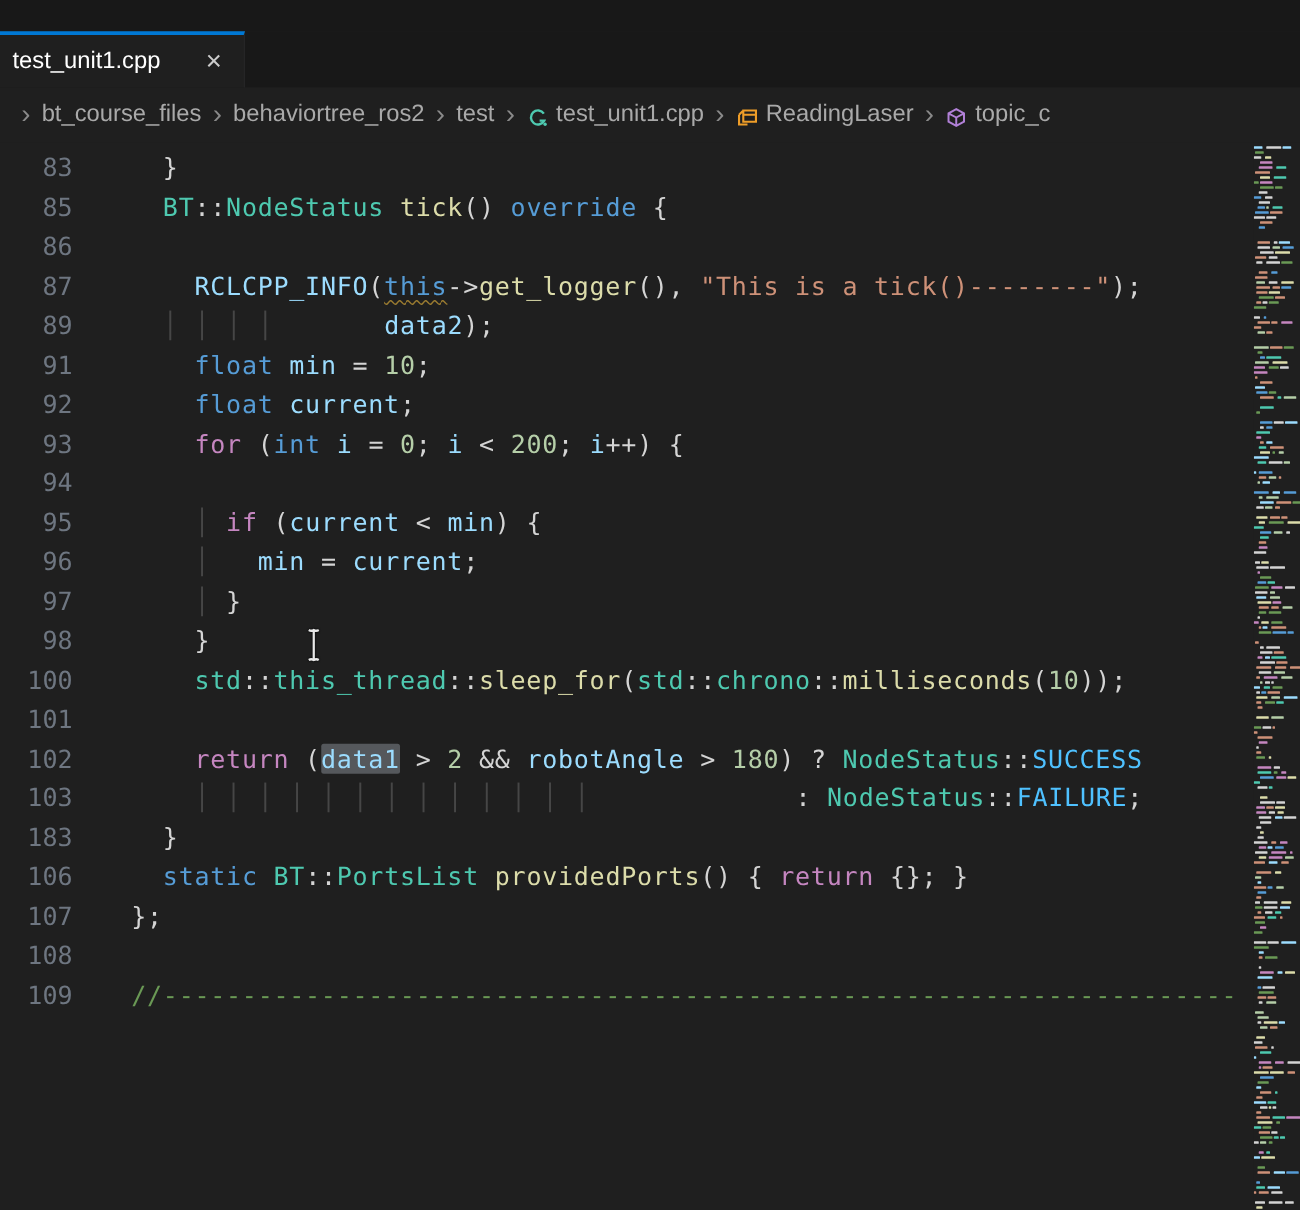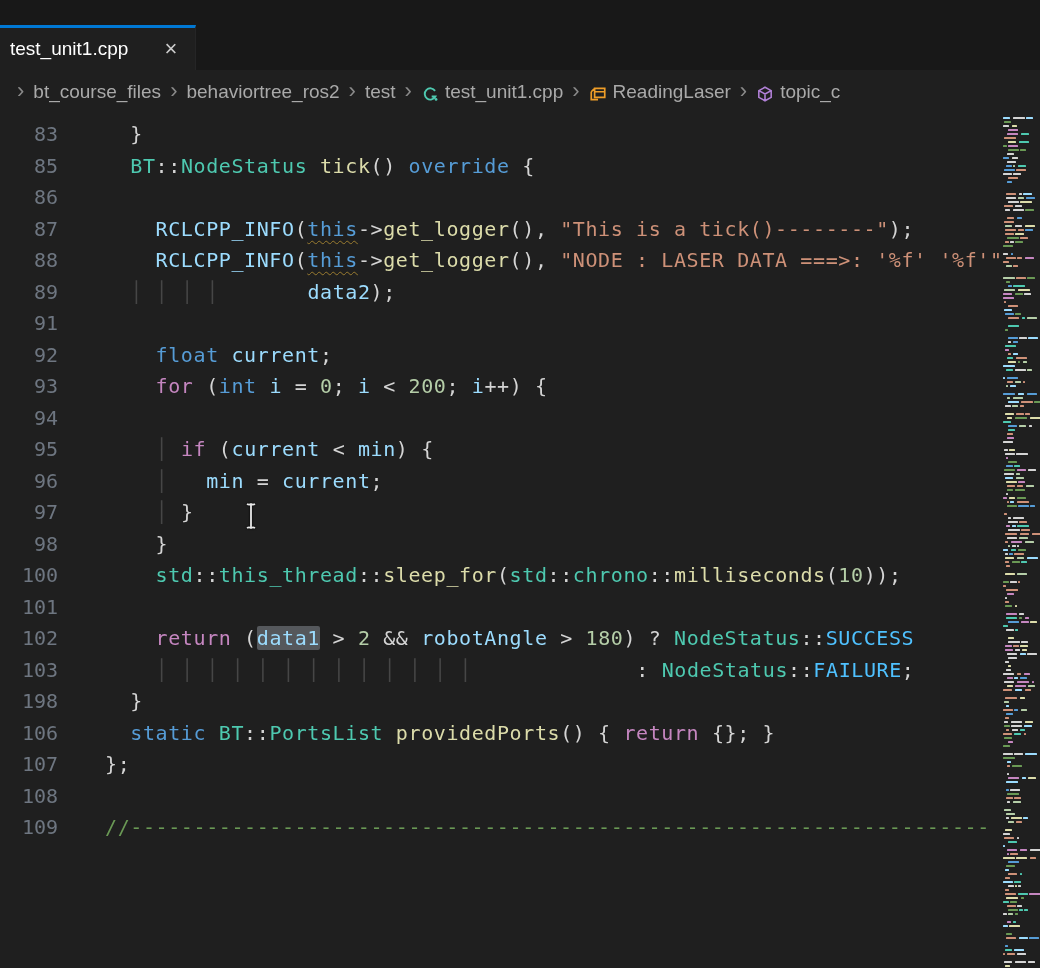--- a/index.html
+++ b/index.html
@@ -103,35 +103,34 @@
     </span>
     <span class="bc-item">topic_c</span>
   </div>
 
   <div class="editor">
     <div class="code">
         <div class="line"><span class="ln">83</span><span class="tx"><span class="s-pl">  }</span></span></div>
         <div class="line"><span class="ln">85</span><span class="tx"><span class="s-pl">  </span><span class="s-cls">BT</span><span class="s-pl">::</span><span class="s-cls">NodeStatus</span><span class="s-pl"> </span><span class="s-fn">tick</span><span class="s-pl">() </span><span class="s-type">override</span><span class="s-pl"> {</span></span></div>
         <div class="line"><span class="ln">86</span><span class="tx"></span></div>
         <div class="line"><span class="ln">87</span><span class="tx"><span class="s-pl">    </span><span class="s-macro">RCLCPP_INFO</span><span class="s-pl">(</span><span class="s-this">this</span><span class="s-pl">-&gt;</span><span class="s-fn">get_logger</span><span class="s-pl">(), </span><span class="s-str">"This is a tick()--------"</span><span class="s-pl">);</span></span></div>
-        <div class="line"><span class="ln">88</span><span class="tx"><span class="s-pl">    </span><span class="s-macro">RCLCPP_INFO</span><span class="s-pl">(</span><span class="s-this">this</span><span class="s-pl">-&gt;</span><span class="s-fn">get_logger</span><span class="s-pl">(), </span><span class="s-str">"NODE : LASER DATA ===&gt;: '%f' '%f'"</span></span></div>
         <div class="line"><span class="ln">89</span><span class="tx"><span class="s-pl">  </span><span class="s-guide">│</span><span class="s-pl"> </span><span class="s-guide">│</span><span class="s-pl"> </span><span class="s-guide">│</span><span class="s-pl"> </span><span class="s-guide">│</span><span class="s-pl">       </span><span class="s-var">data2</span><span class="s-pl">);</span></span></div>
-        <div class="line"><span class="ln">91</span></div>
+        <div class="line"><span class="ln">91</span><span class="tx"><span class="s-pl">    </span><span class="s-type">float</span><span class="s-pl"> </span><span class="s-var">min</span><span class="s-pl"> = </span><span class="s-num">10</span><span class="s-pl">;</span></span></div>
         <div class="line"><span class="ln">92</span><span class="tx"><span class="s-pl">    </span><span class="s-type">float</span><span class="s-pl"> </span><span class="s-var">current</span><span class="s-pl">;</span></span></div>
         <div class="line"><span class="ln">93</span><span class="tx"><span class="s-pl">    </span><span class="s-kw">for</span><span class="s-pl"> (</span><span class="s-type">int</span><span class="s-pl"> </span><span class="s-var">i</span><span class="s-pl"> = </span><span class="s-num">0</span><span class="s-pl">; </span><span class="s-var">i</span><span class="s-pl"> &lt; </span><span class="s-num">200</span><span class="s-pl">; </span><span class="s-var">i</span><span class="s-pl">++) {</span></span></div>
         <div class="line"><span class="ln">94</span></div>
         <div class="line"><span class="ln">95</span><span class="tx"><span class="s-pl">    </span><span class="s-guide">│</span><span class="s-pl"> </span><span class="s-kw">if</span><span class="s-pl"> (</span><span class="s-var">current</span><span class="s-pl"> &lt; </span><span class="s-var">min</span><span class="s-pl">) {</span></span></div>
         <div class="line"><span class="ln">96</span><span class="tx"><span class="s-pl">    </span><span class="s-guide">│</span><span class="s-pl">   </span><span class="s-var">min</span><span class="s-pl"> = </span><span class="s-var">current</span><span class="s-pl">;</span></span></div>
         <div class="line"><span class="ln">97</span><span class="tx"><span class="s-pl">    </span><span class="s-guide">│</span><span class="s-pl"> }</span></span></div>
         <div class="line"><span class="ln">98</span><span class="tx"><span class="s-pl">    }</span></span></div>
         <div class="line"><span class="ln">100</span><span class="tx"><span class="s-pl">    </span><span class="s-cls">std</span><span class="s-pl">::</span><span class="s-cls">this_thread</span><span class="s-pl">::</span><span class="s-fn">sleep_for</span><span class="s-pl">(</span><span class="s-cls">std</span><span class="s-pl">::</span><span class="s-cls">chrono</span><span class="s-pl">::</span><span class="s-fn">milliseconds</span><span class="s-pl">(</span><span class="s-num">10</span><span class="s-pl">));</span></span></div>
         <div class="line"><span class="ln">101</span><span class="tx"></span></div>
         <div class="line"><span class="ln">102</span><span class="tx"><span class="s-pl">    </span><span class="s-kw">return</span><span class="s-pl"> (</span><span class="s-hl">data1</span><span class="s-pl"> &gt; </span><span class="s-num">2</span><span class="s-pl"> &amp;&amp; </span><span class="s-var">robotAngle</span><span class="s-pl"> &gt; </span><span class="s-num">180</span><span class="s-pl">) ? </span><span class="s-cls">NodeStatus</span><span class="s-pl">::</span><span class="s-const">SUCCESS</span></span></div>
         <div class="line"><span class="ln">103</span><span class="tx"><span class="s-pl">    </span><span class="s-guide">│</span><span class="s-pl"> </span><span class="s-guide">│</span><span class="s-pl"> </span><span class="s-guide">│</span><span class="s-pl"> </span><span class="s-guide">│</span><span class="s-pl"> </span><span class="s-guide">│</span><span class="s-pl"> </span><span class="s-guide">│</span><span class="s-pl"> </span><span class="s-guide">│</span><span class="s-pl"> </span><span class="s-guide">│</span><span class="s-pl"> </span><span class="s-guide">│</span><span class="s-pl"> </span><span class="s-guide">│</span><span class="s-pl"> </span><span class="s-guide">│</span><span class="s-pl"> </span><span class="s-guide">│</span><span class="s-pl"> </span><span class="s-guide">│</span><span class="s-pl">             </span><span class="s-pl">: </span><span class="s-cls">NodeStatus</span><span class="s-pl">::</span><span class="s-const">FAILURE</span><span class="s-pl">;</span></span></div>
-        <div class="line"><span class="ln">198</span><span class="tx"><span class="s-pl">  }</span></span></div>
+        <div class="line"><span class="ln">183</span><span class="tx"><span class="s-pl">  }</span></span></div>
         <div class="line"><span class="ln">106</span><span class="tx"><span class="s-pl">  </span><span class="s-type">static</span><span class="s-pl"> </span><span class="s-cls">BT</span><span class="s-pl">::</span><span class="s-cls">PortsList</span><span class="s-pl"> </span><span class="s-fn">providedPorts</span><span class="s-pl">() { </span><span class="s-kw">return</span><span class="s-pl"> {}; }</span></span></div>
         <div class="line"><span class="ln">107</span><span class="tx"><span class="s-pl">};</span></span></div>
         <div class="line"><span class="ln">108</span><span class="tx"></span></div>
         <div class="line"><span class="ln">109</span><span class="tx"><span class="s-cmt">//--------------------------------------------------------------------</span></span></div>
       </div>
     <div class="minimap">
         <div class="mm-row">
           <span class="mm-bar" style="margin-left: 0px; width: 7px; background: rgb(156, 220, 254);"></span>
           <span class="mm-bar" style="margin-left: 3px; width: 12px; background: rgb(212, 212, 212);"></span>
           <span class="mm-bar" style="margin-left: 1px; width: 7px; background: rgb(156, 220, 254);"></span>

